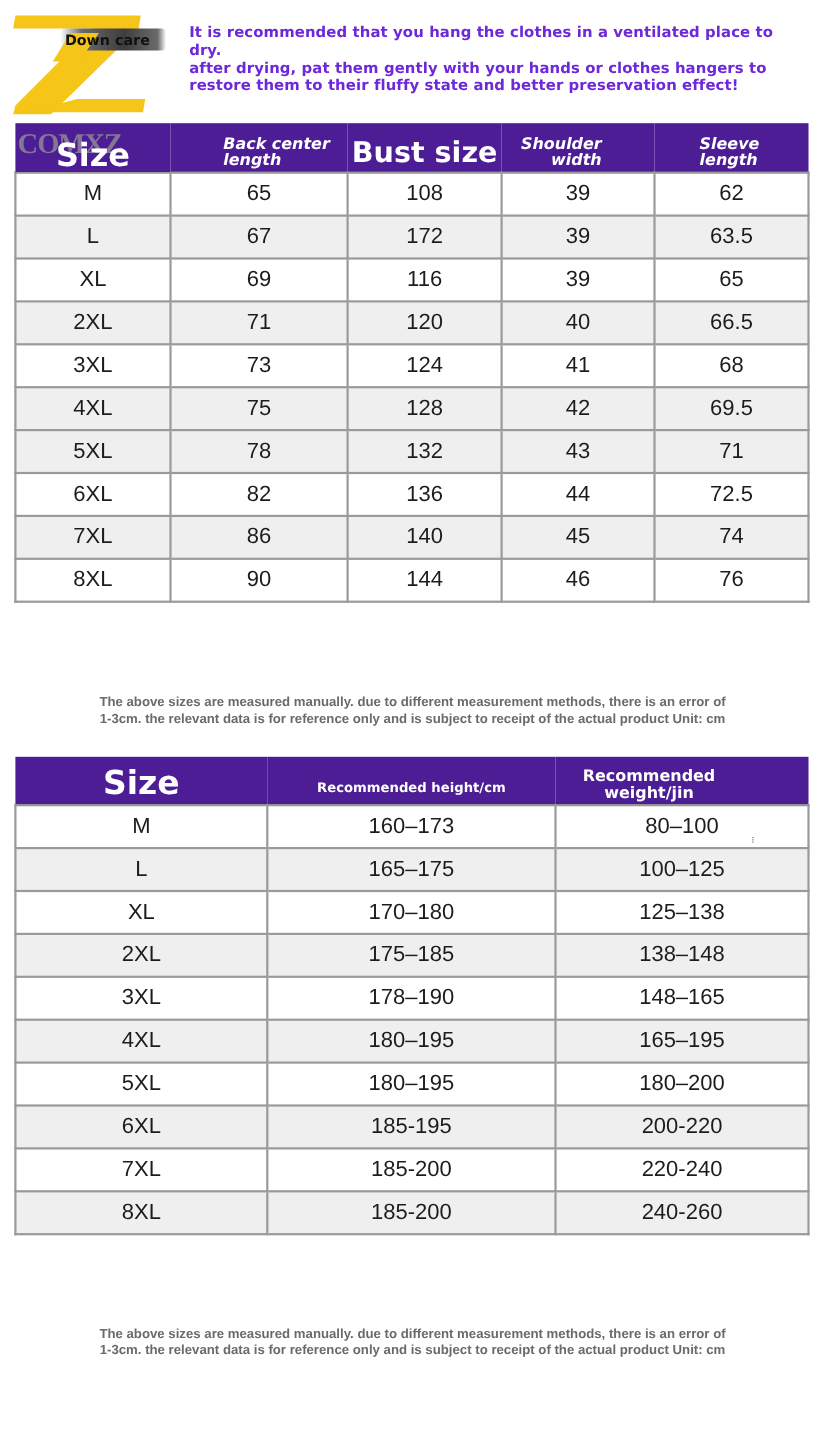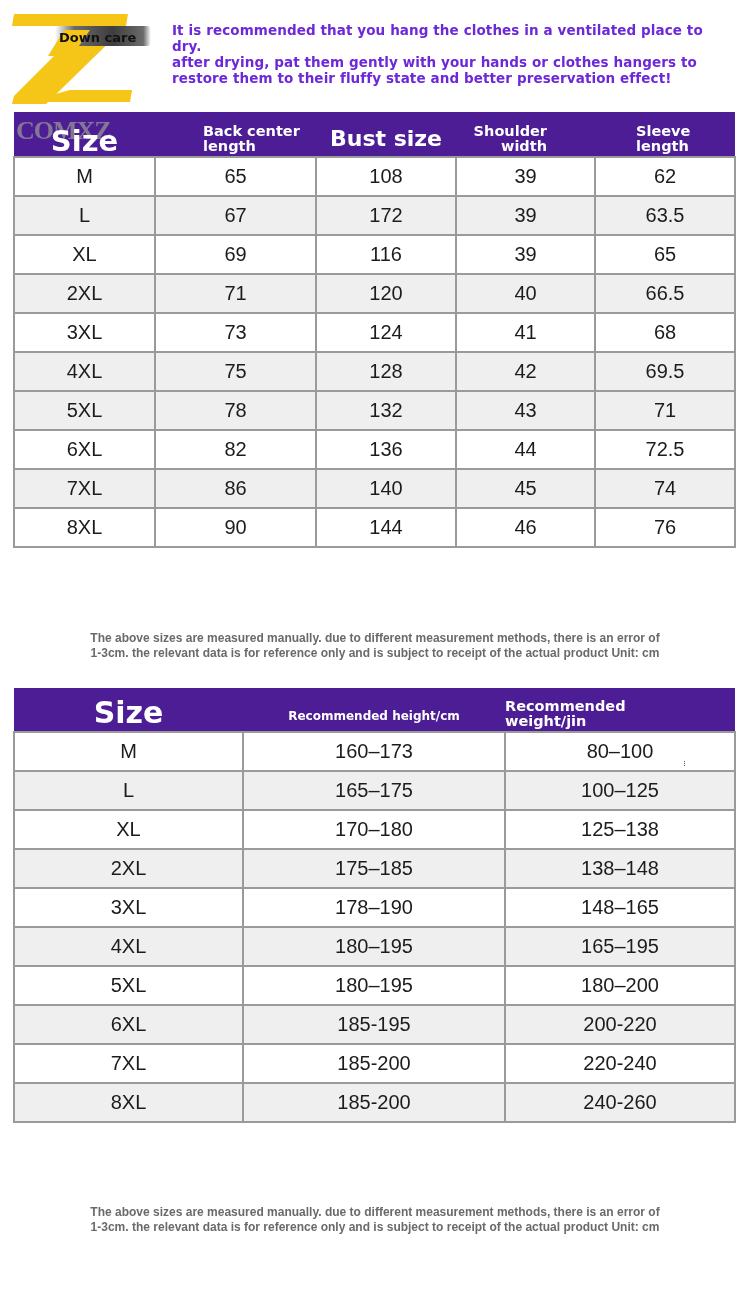--- a/index.html
+++ b/index.html
@@ -19,22 +19,22 @@
   .tbl { position: absolute; left: 13px; width: 721px; border-collapse: collapse; table-layout: fixed; }
   .tbl th { background: #4c1d95; color: #fff; font-weight: bold; padding: 0; vertical-align: bottom; }
   .tbl td { border: 2px solid #9a9a9a; text-align: center; color: #1c1c1c; font-family: "Liberation Sans", sans-serif;
     font-size: 20px; padding: 0; }
   .tbl tr.alt td { background: #efefef; }
 
   #t1 { top: 112px; }
   #t1 th { height: 42px; }
   #t1 td { height: 37px; }
   #t1 .h-size { font-size: 29px; text-align: center; line-height: 30px; position: relative; }
-  #t1 .h-small { font-size: 14.5px; line-height: 15px; padding-bottom: 2px; }
-  #t1 .h-big { font-size: 22px; line-height: 34px; }
+  #t1 .h-small { font-size: 14.5px; line-height: 15px; padding-bottom: 2px; font-style: italic; }
+  #t1 .h-big { font-size: 26px; line-height: 34px; }
   .watermark { position: absolute; left: 2px; top: 4px; font-family: "Liberation Serif", serif; font-size: 26px;
     color: rgba(150,150,150,0.75); font-weight: bold; letter-spacing: -1px; }
   .h-size-label { position: relative; z-index: 2; }
 
   .footnote { position: absolute; left: 20px; width: 710px; text-align: center; font-size: 12px; color: #6a6a6a;
     font-weight: bold; line-height: 15px; font-family: "Liberation Sans", sans-serif; }
   #fn1 { top: 631px; }
   #fn2 { top: 1205px; }
 
   #t2 { top: 688px; }
@@ -178,21 +178,21 @@
 <table class="tbl" id="t2">
   <colgroup>
       <col style="width:229px">
       <col style="width:262px">
       <col style="width:230px">
     </colgroup>
   <thead>
     <tr>
       <th class="h-size">Size</th>
       <th class="h-mid">Recommended height/cm</th>
-      <th class="h-small" style="text-align:left;padding-right:60px">
+      <th class="h-small" style="text-align:center;padding-right:60px">
         <div>Recommended</div>
         <div>weight/jin</div>
       </th>
     </tr>
   </thead>
   <tbody>
     <tr>
         <td>M</td>
         <td>160–173</td>
         <td>80–100</td>

